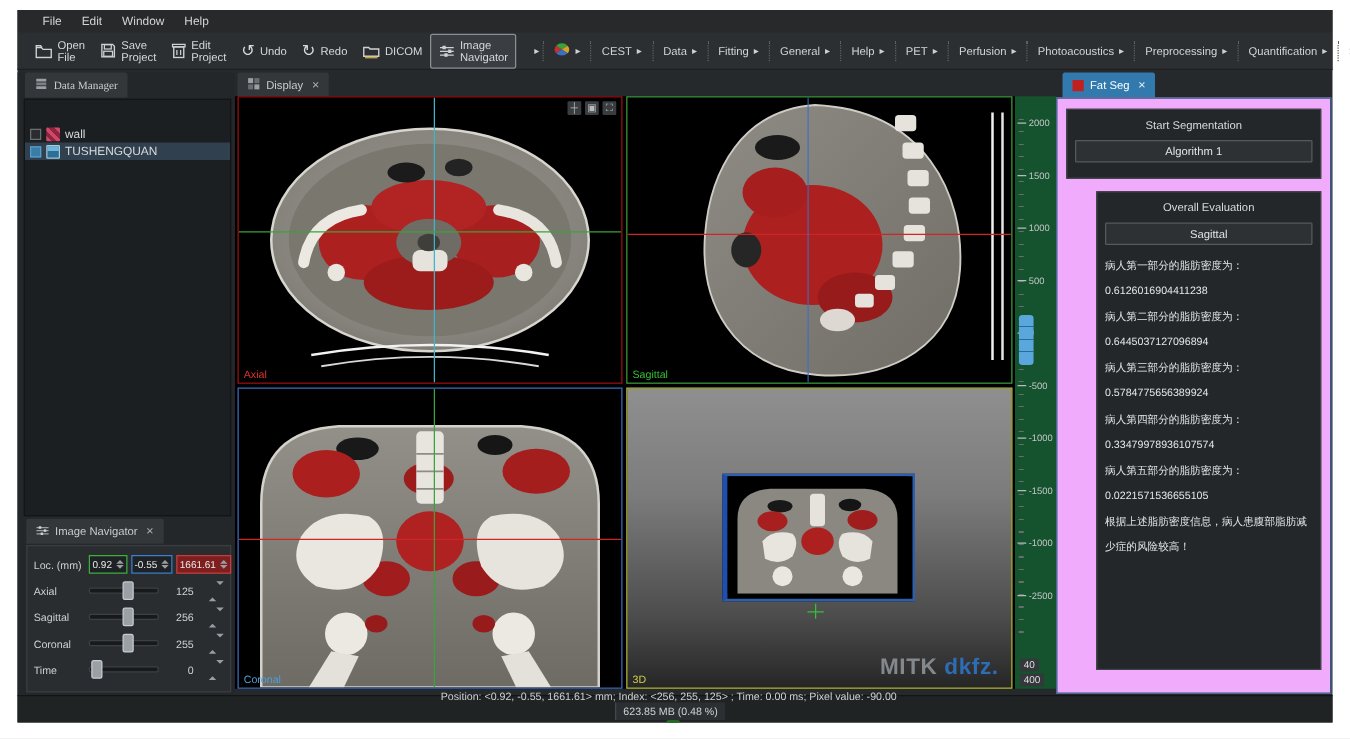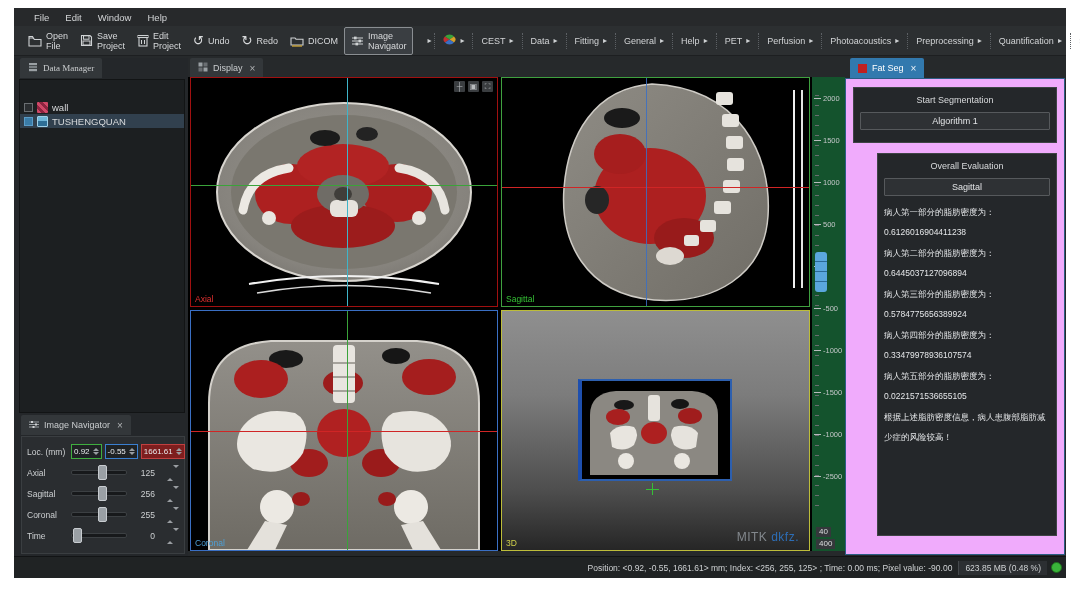--- a/index.html
+++ b/index.html
@@ -62,21 +62,21 @@
   #vp-coronal{left:2px;top:233px;width:308px;height:241px;border:1px solid #3a6fc4;}
   #vp-3d{left:313px;top:233px;width:309px;height:241px;border:1px solid #bdbd3a;
      background:linear-gradient(180deg,#8f8f8f 0%,#7c7c7c 35%,#4e4e4e 75%,#262626 100%);}
   .vp-label{position:absolute;left:4px;bottom:2px;font-size:8.5px;z-index:6;}
   .xh{position:absolute;z-index:5;}
   .xh.v{top:0;bottom:0;width:1px;}
   .xh.h{left:0;right:0;height:1px;}
   .corner-icons{position:absolute;right:4px;top:3px;display:flex;gap:3px;z-index:7;}
   .ci{width:11px;height:11px;background:#3a3d40;color:#b8bbbe;font-size:8px;line-height:11px;text-align:center;border-radius:1px;}
   #mini-slice{position:absolute;left:76px;top:68px;width:148px;height:98px;border:2px solid #2d5fae;border-left:4px solid #1e4fae;background:#000;}
-  #logo{position:absolute;right:10px;bottom:6px;font-size:12px;font-weight:normal;letter-spacing:.5px;}
+  #logo{position:absolute;right:10px;bottom:6px;font-size:18px;font-weight:bold;letter-spacing:.5px;}
   #logo .mitk{color:#83888d;} #logo .dkfz{color:#2d6db5;}
   .mini-xh-v{position:absolute;left:150px;top:172px;width:1px;height:12px;background:#35c135;}
   .mini-xh-h{position:absolute;left:144px;top:178px;width:13px;height:1px;background:#35c135;}
 
   
   #lw{position:absolute;left:798px;top:69px;width:33px;height:474px;background:#14532d;}
   #lw .rail{position:absolute;left:3px;top:18px;width:4px;height:412px;
      background:repeating-linear-gradient(180deg,#6a6d70 0 1px,transparent 1px 10px);}
   .lw-tick{position:absolute;left:2px;display:flex;align-items:center;gap:2px;font-size:7.5px;color:#c4c7c9;}
   .lw-tick::before{content:"";display:block;width:7px;height:1px;background:#b8bbbd;}
@@ -86,21 +86,21 @@
 
   
   #fatseg{position:absolute;left:831px;top:70px;width:220px;height:477px;background:#f0abfc;border:1px solid #2c5d84;box-sizing:border-box;padding:8px 7px;}
   .groupbox{border:1px solid #3f4346;background:#24272a;padding:5px 6px 8px 6px;margin-bottom:10px;}
   .group-title{text-align:center;font-size:9px;color:#d8dadc;margin:2px 0 7px 0;}
   .gbtn{display:block;width:100%;height:18px;background:#2e3134;border:1px solid #56595c;color:#e2e4e6;font-size:9px;text-align:center;line-height:16px;box-sizing:border-box;border-radius:1px;margin-bottom:4px;}
   .results{margin-top:6px;font-size:8.5px;line-height:20px;color:#e4e6e8;}
   .results p{margin:0 0 1px 0;}
 
   
-  #statusbar{position:absolute;left:0;top:548px;width:100%;height:22px;background:#202324;border-top:1px solid #121415;display:flex;align-items:center;justify-content:flex-end;box-sizing:border-box;padding-right:4px;font-size:8.5px;color:#cfd2d4;}
+  #statusbar{position:absolute;left:0;top:548px;width:100%;height:22px;background:#202324;border-top:1px solid #121415;display:flex;align-items:center;justify-content:flex-end;box-sizing:border-box;padding-right:4px;font-size:8.5px;color:#cfd2d4;flex-direction:column;}
   #status-info{margin-right:6px;}
   #mem-box{background:#2c2f32;border-left:1px solid #44484b;padding:2px 6px;margin-right:4px;}
   #mem-dot{width:9px;height:9px;border-radius:50%;background:#3ab43a;border:1px solid #1e6e1e;}
 </style>
 </head>
 <body>
 
 <div id="app">
 
   <div id="menubar">

